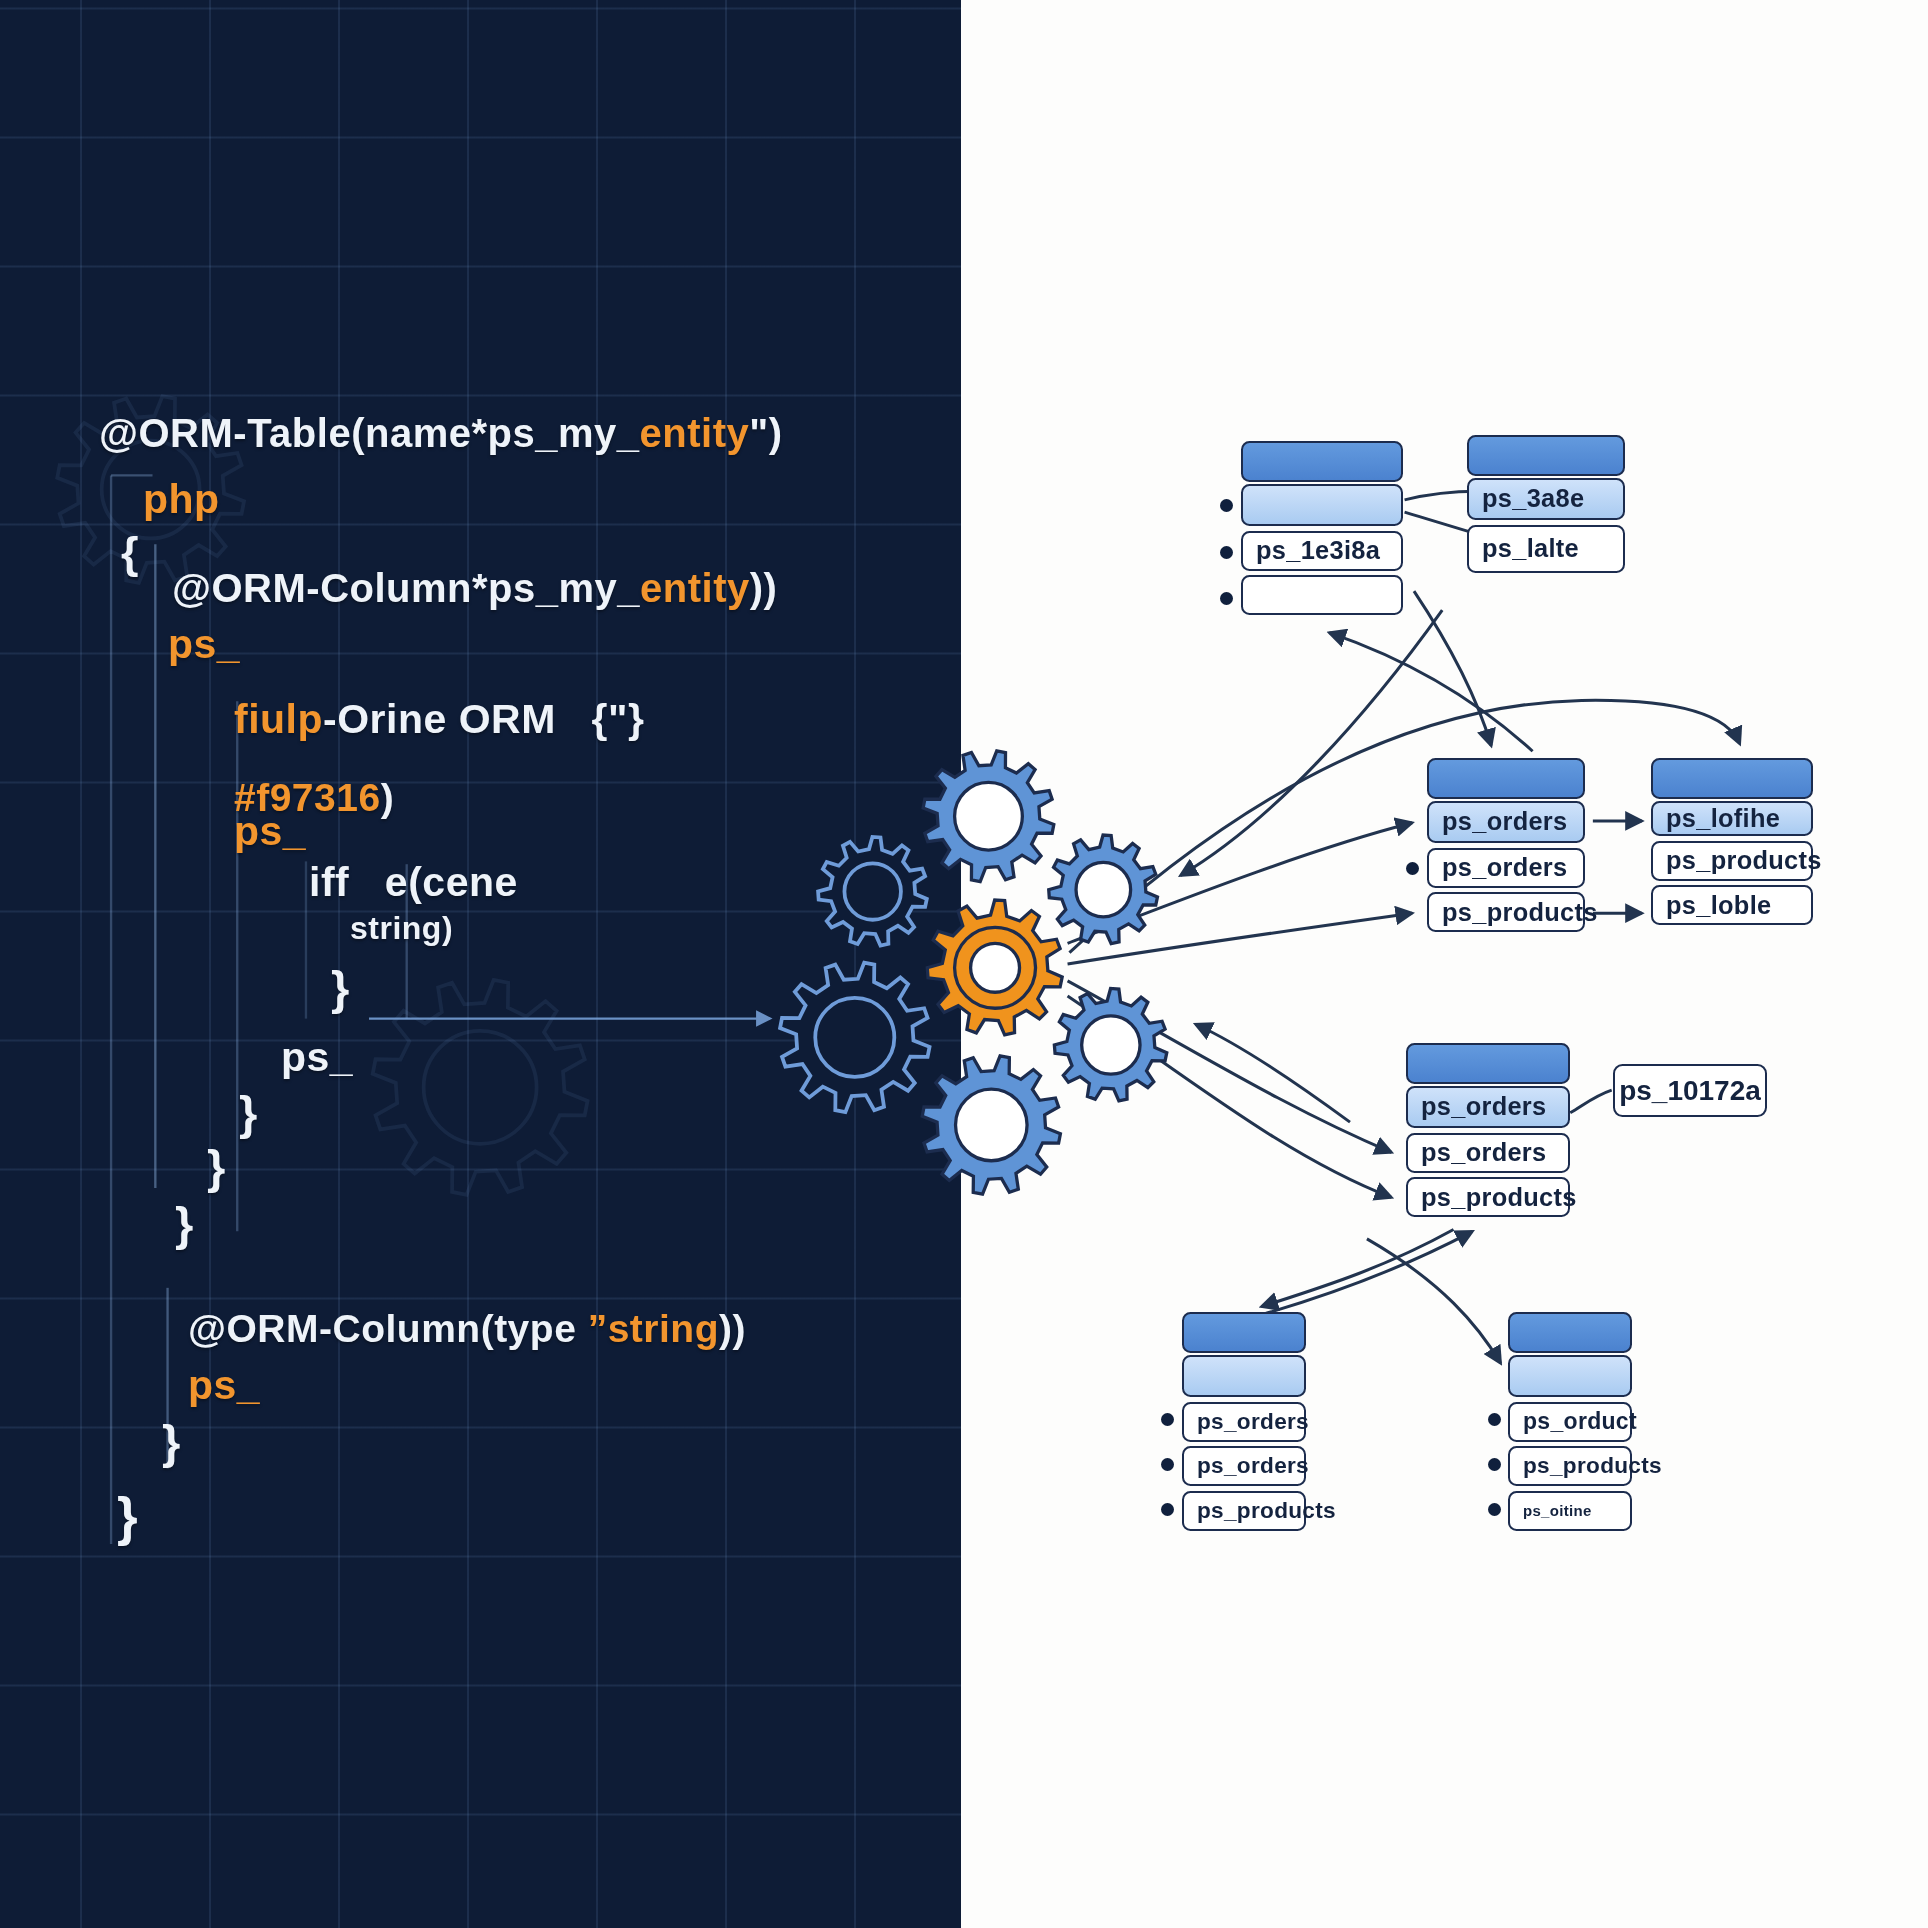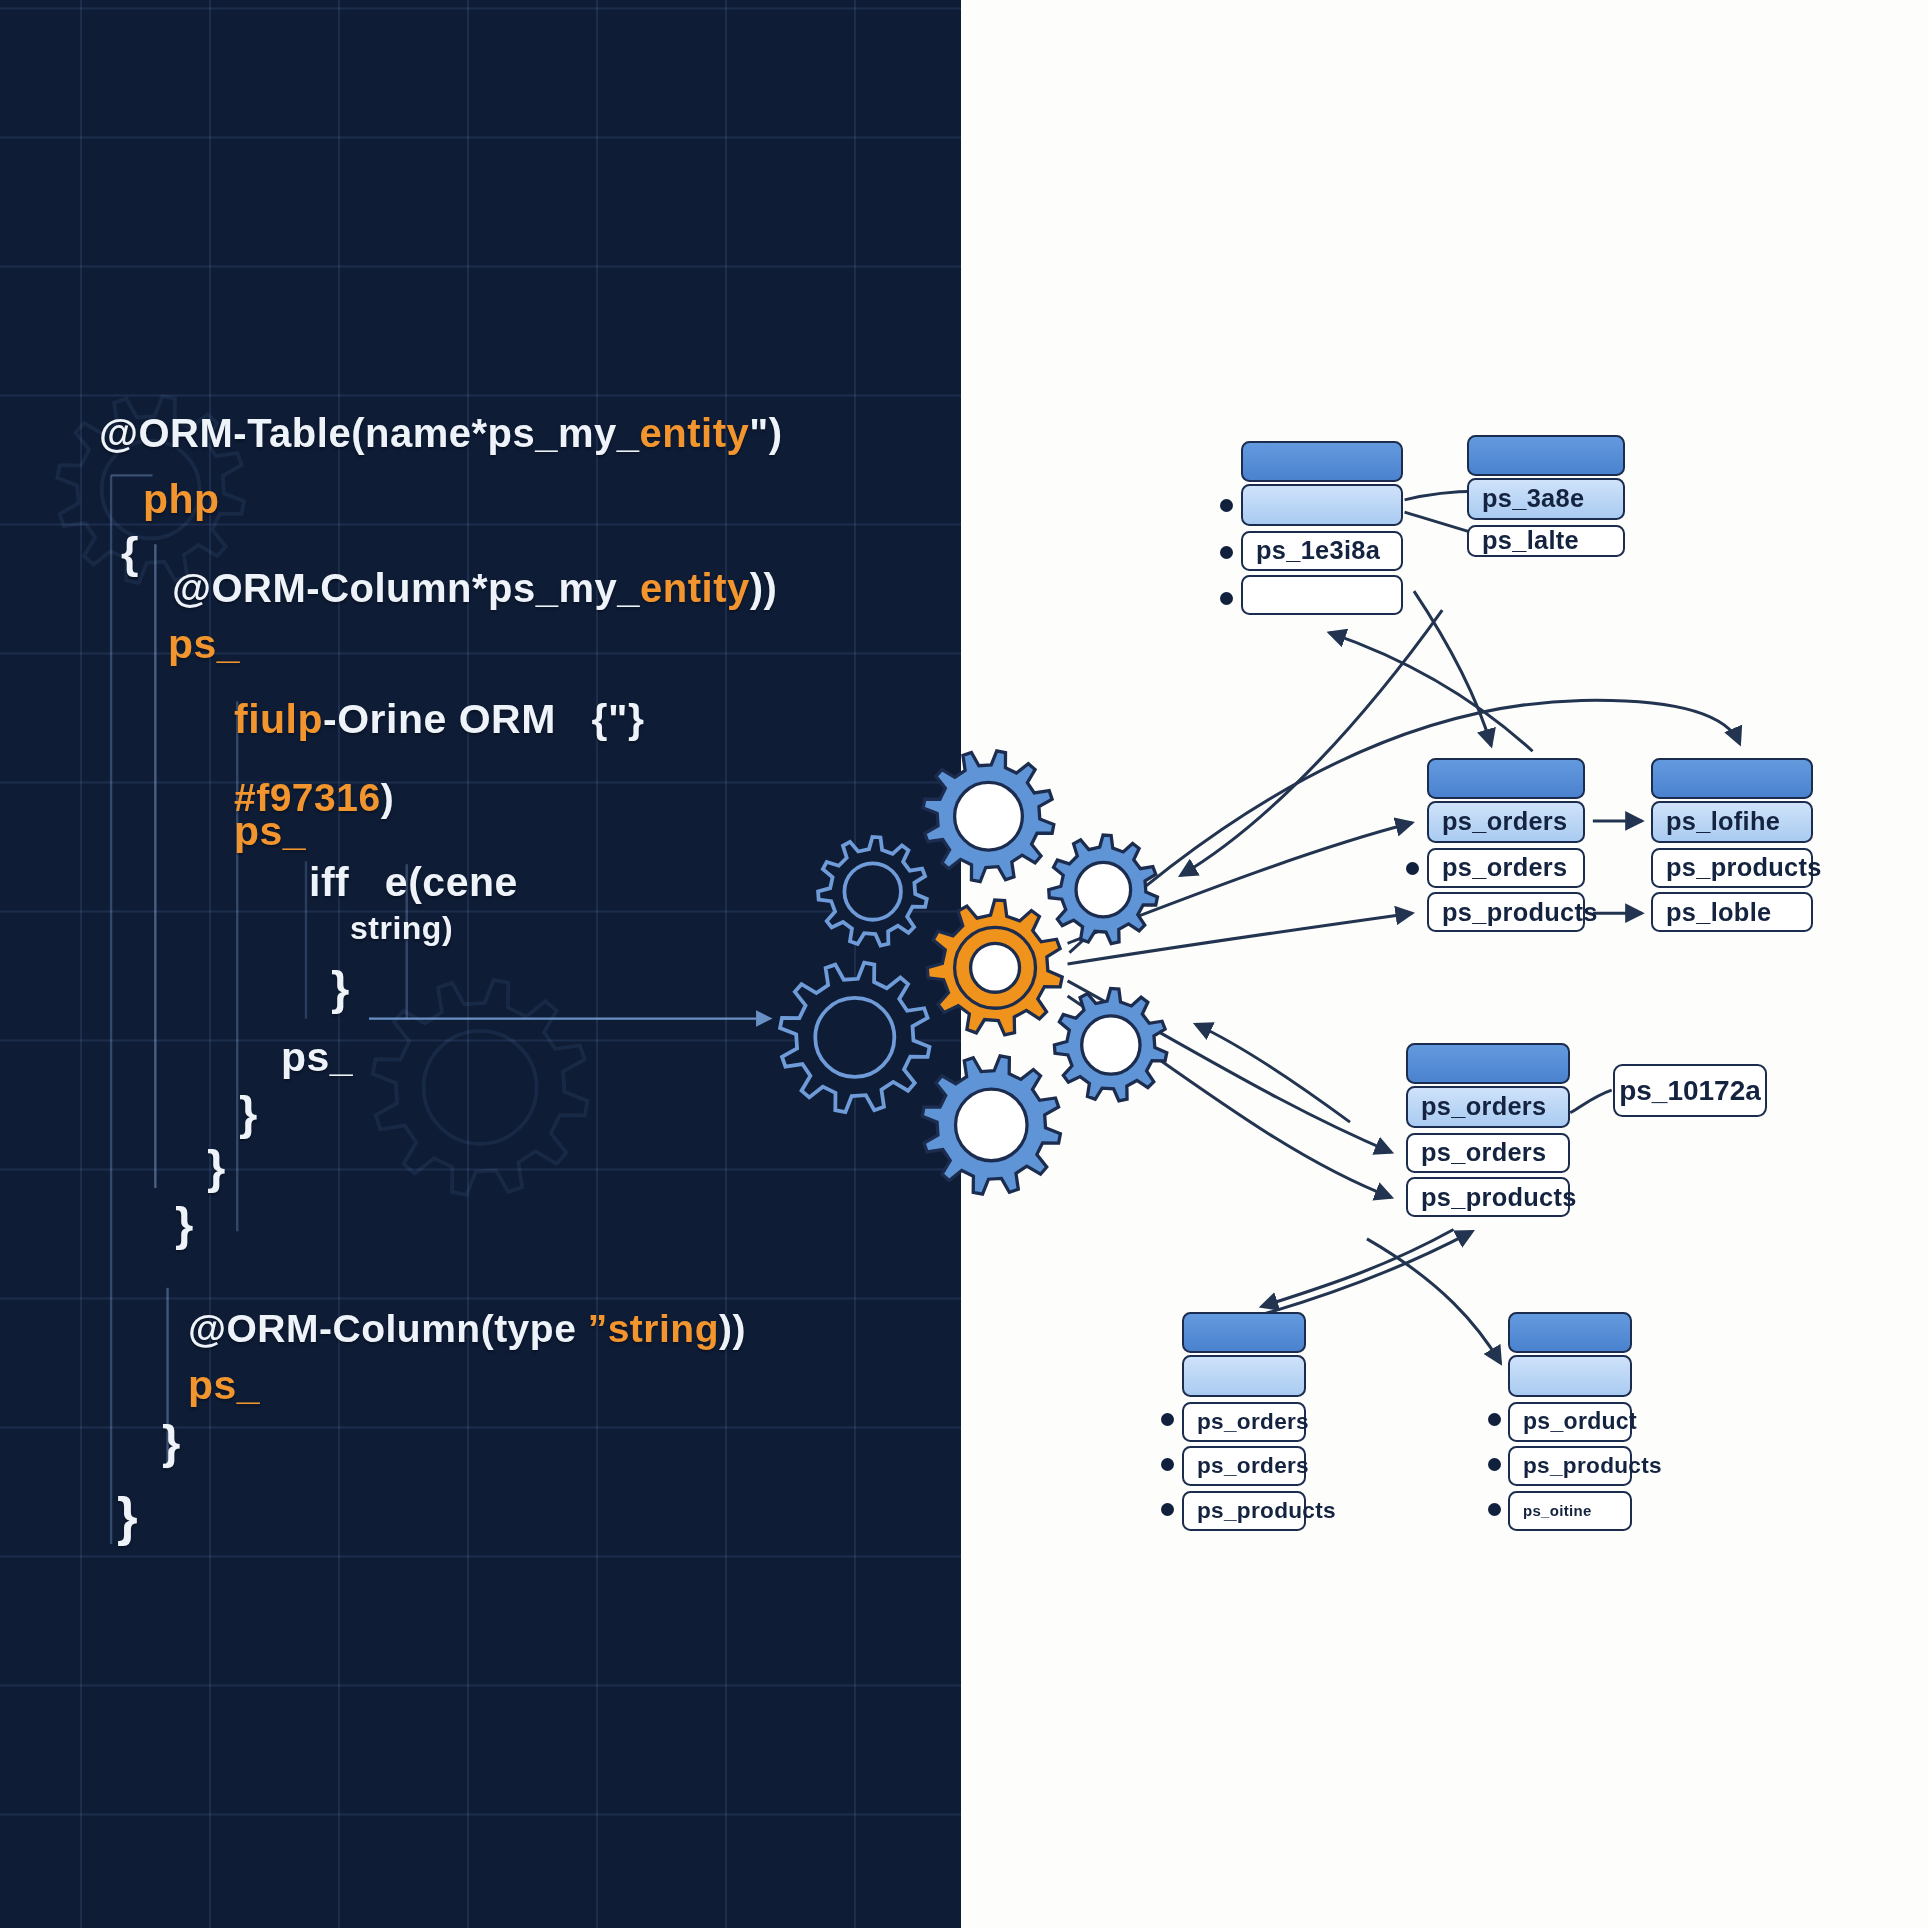--- a/index.html
+++ b/index.html
@@ -137,21 +137,21 @@
       <div class="bullet" style="left: 1220px; top: 499px;"></div>
       <div class="bullet" style="left: 1220px; top: 546px;"></div>
       <div class="bullet" style="left: 1220px; top: 592px;"></div>
       <div class="etable" style="left: 1467px; top: 435px; width: 158px;">
         <div class="trow header" style="height: 41px; margin-top: 0px;">
           <span></span>
         </div>
         <div class="trow light" style="height: 42px; margin-top: 1.9px;">
           <span>ps_3a8e</span>
         </div>
-        <div class="trow white" style="height: 32px; margin-top: 4.7px;">
+        <div class="trow white" style="height: 48px; margin-top: 4.7px;">
           <span>ps_lalte</span>
         </div>
       </div>
       <div class="etable" style="left: 1427px; top: 758px; width: 158px;">
         <div class="trow header" style="height: 41px; margin-top: 0px;">
           <span></span>
         </div>
         <div class="trow light" style="height: 42px; margin-top: 1.9px;">
           <span>ps_orders</span>
         </div>
@@ -160,21 +160,21 @@
         </div>
         <div class="trow white" style="height: 40px; margin-top: 4.7px;">
           <span>ps_products</span>
         </div>
       </div>
       <div class="bullet" style="left: 1406px; top: 862px;"></div>
       <div class="etable" style="left: 1651px; top: 758px; width: 162px;">
         <div class="trow header" style="height: 41px; margin-top: 0px;">
           <span></span>
         </div>
-        <div class="trow light" style="height: 42px; margin-top: 1.9px;">
+        <div class="trow light" style="height: 35px; margin-top: 1.9px;">
           <span>ps_lofihe</span>
         </div>
         <div class="trow white" style="height: 40px; margin-top: 4.7px;">
           <span>ps_products</span>
         </div>
         <div class="trow white" style="height: 40px; margin-top: 4.7px;">
           <span>ps_loble</span>
         </div>
       </div>
       <div class="etable" style="left: 1406px; top: 1043px; width: 164px;">

